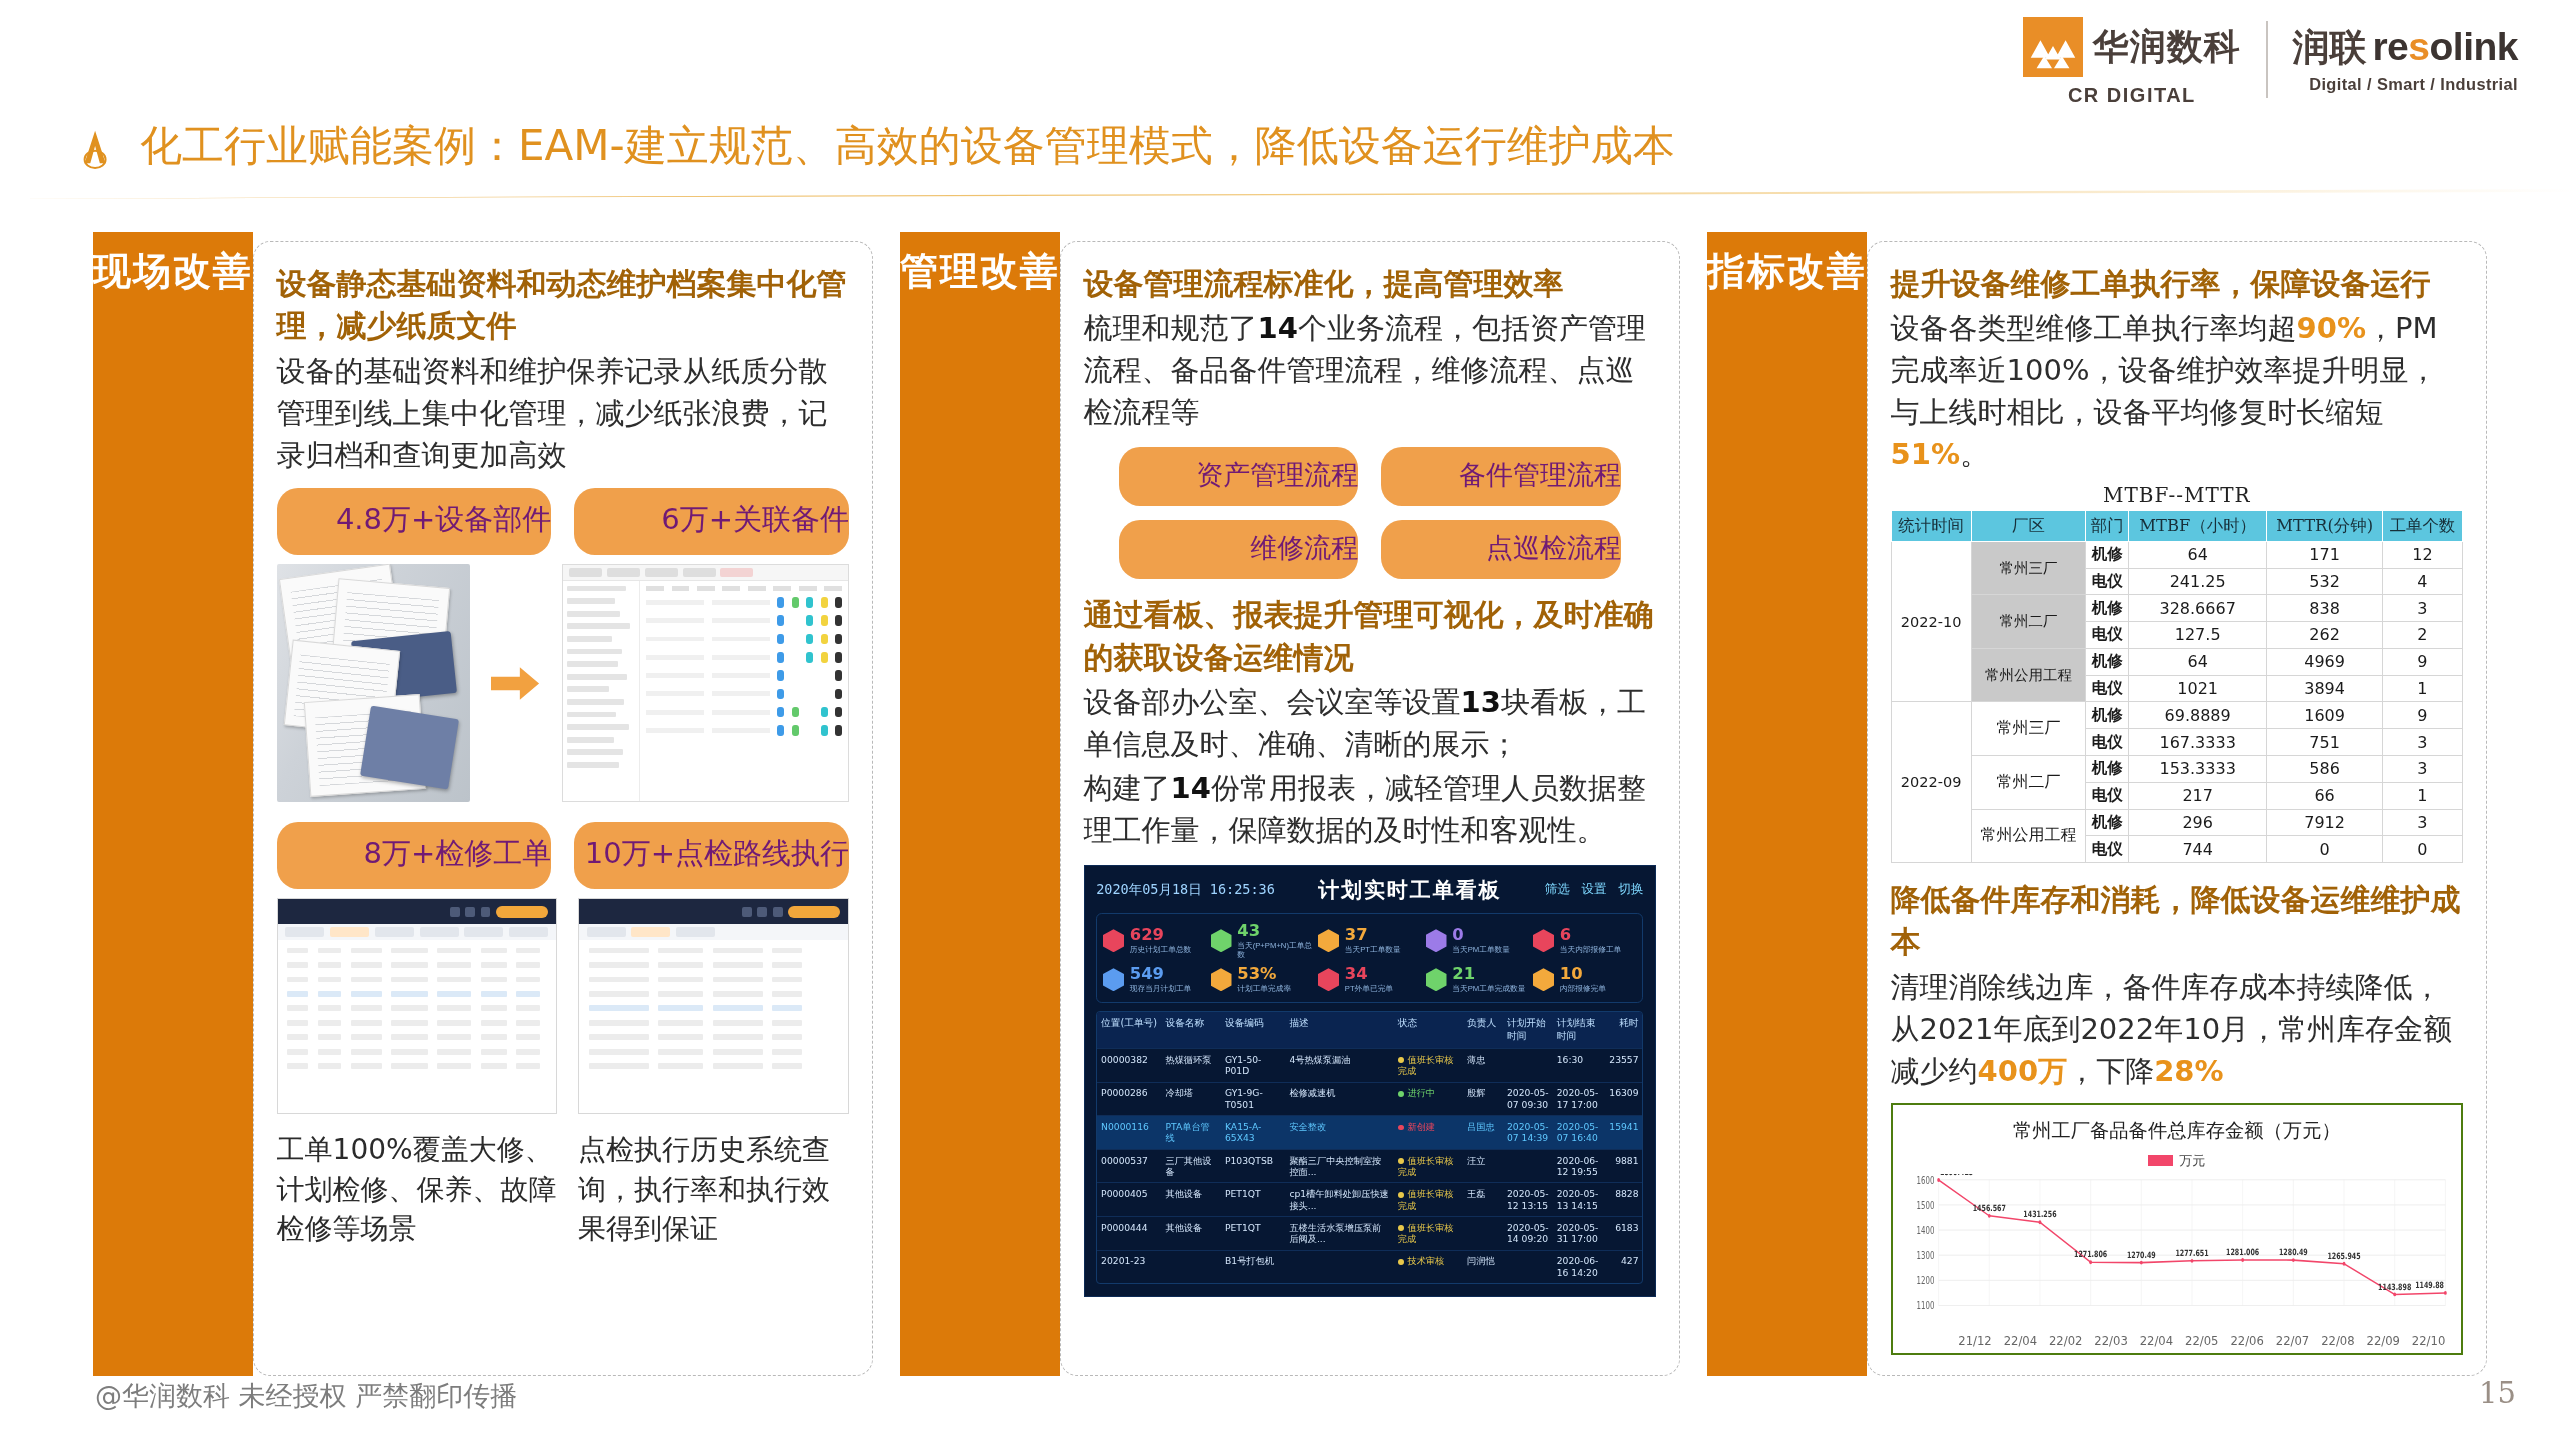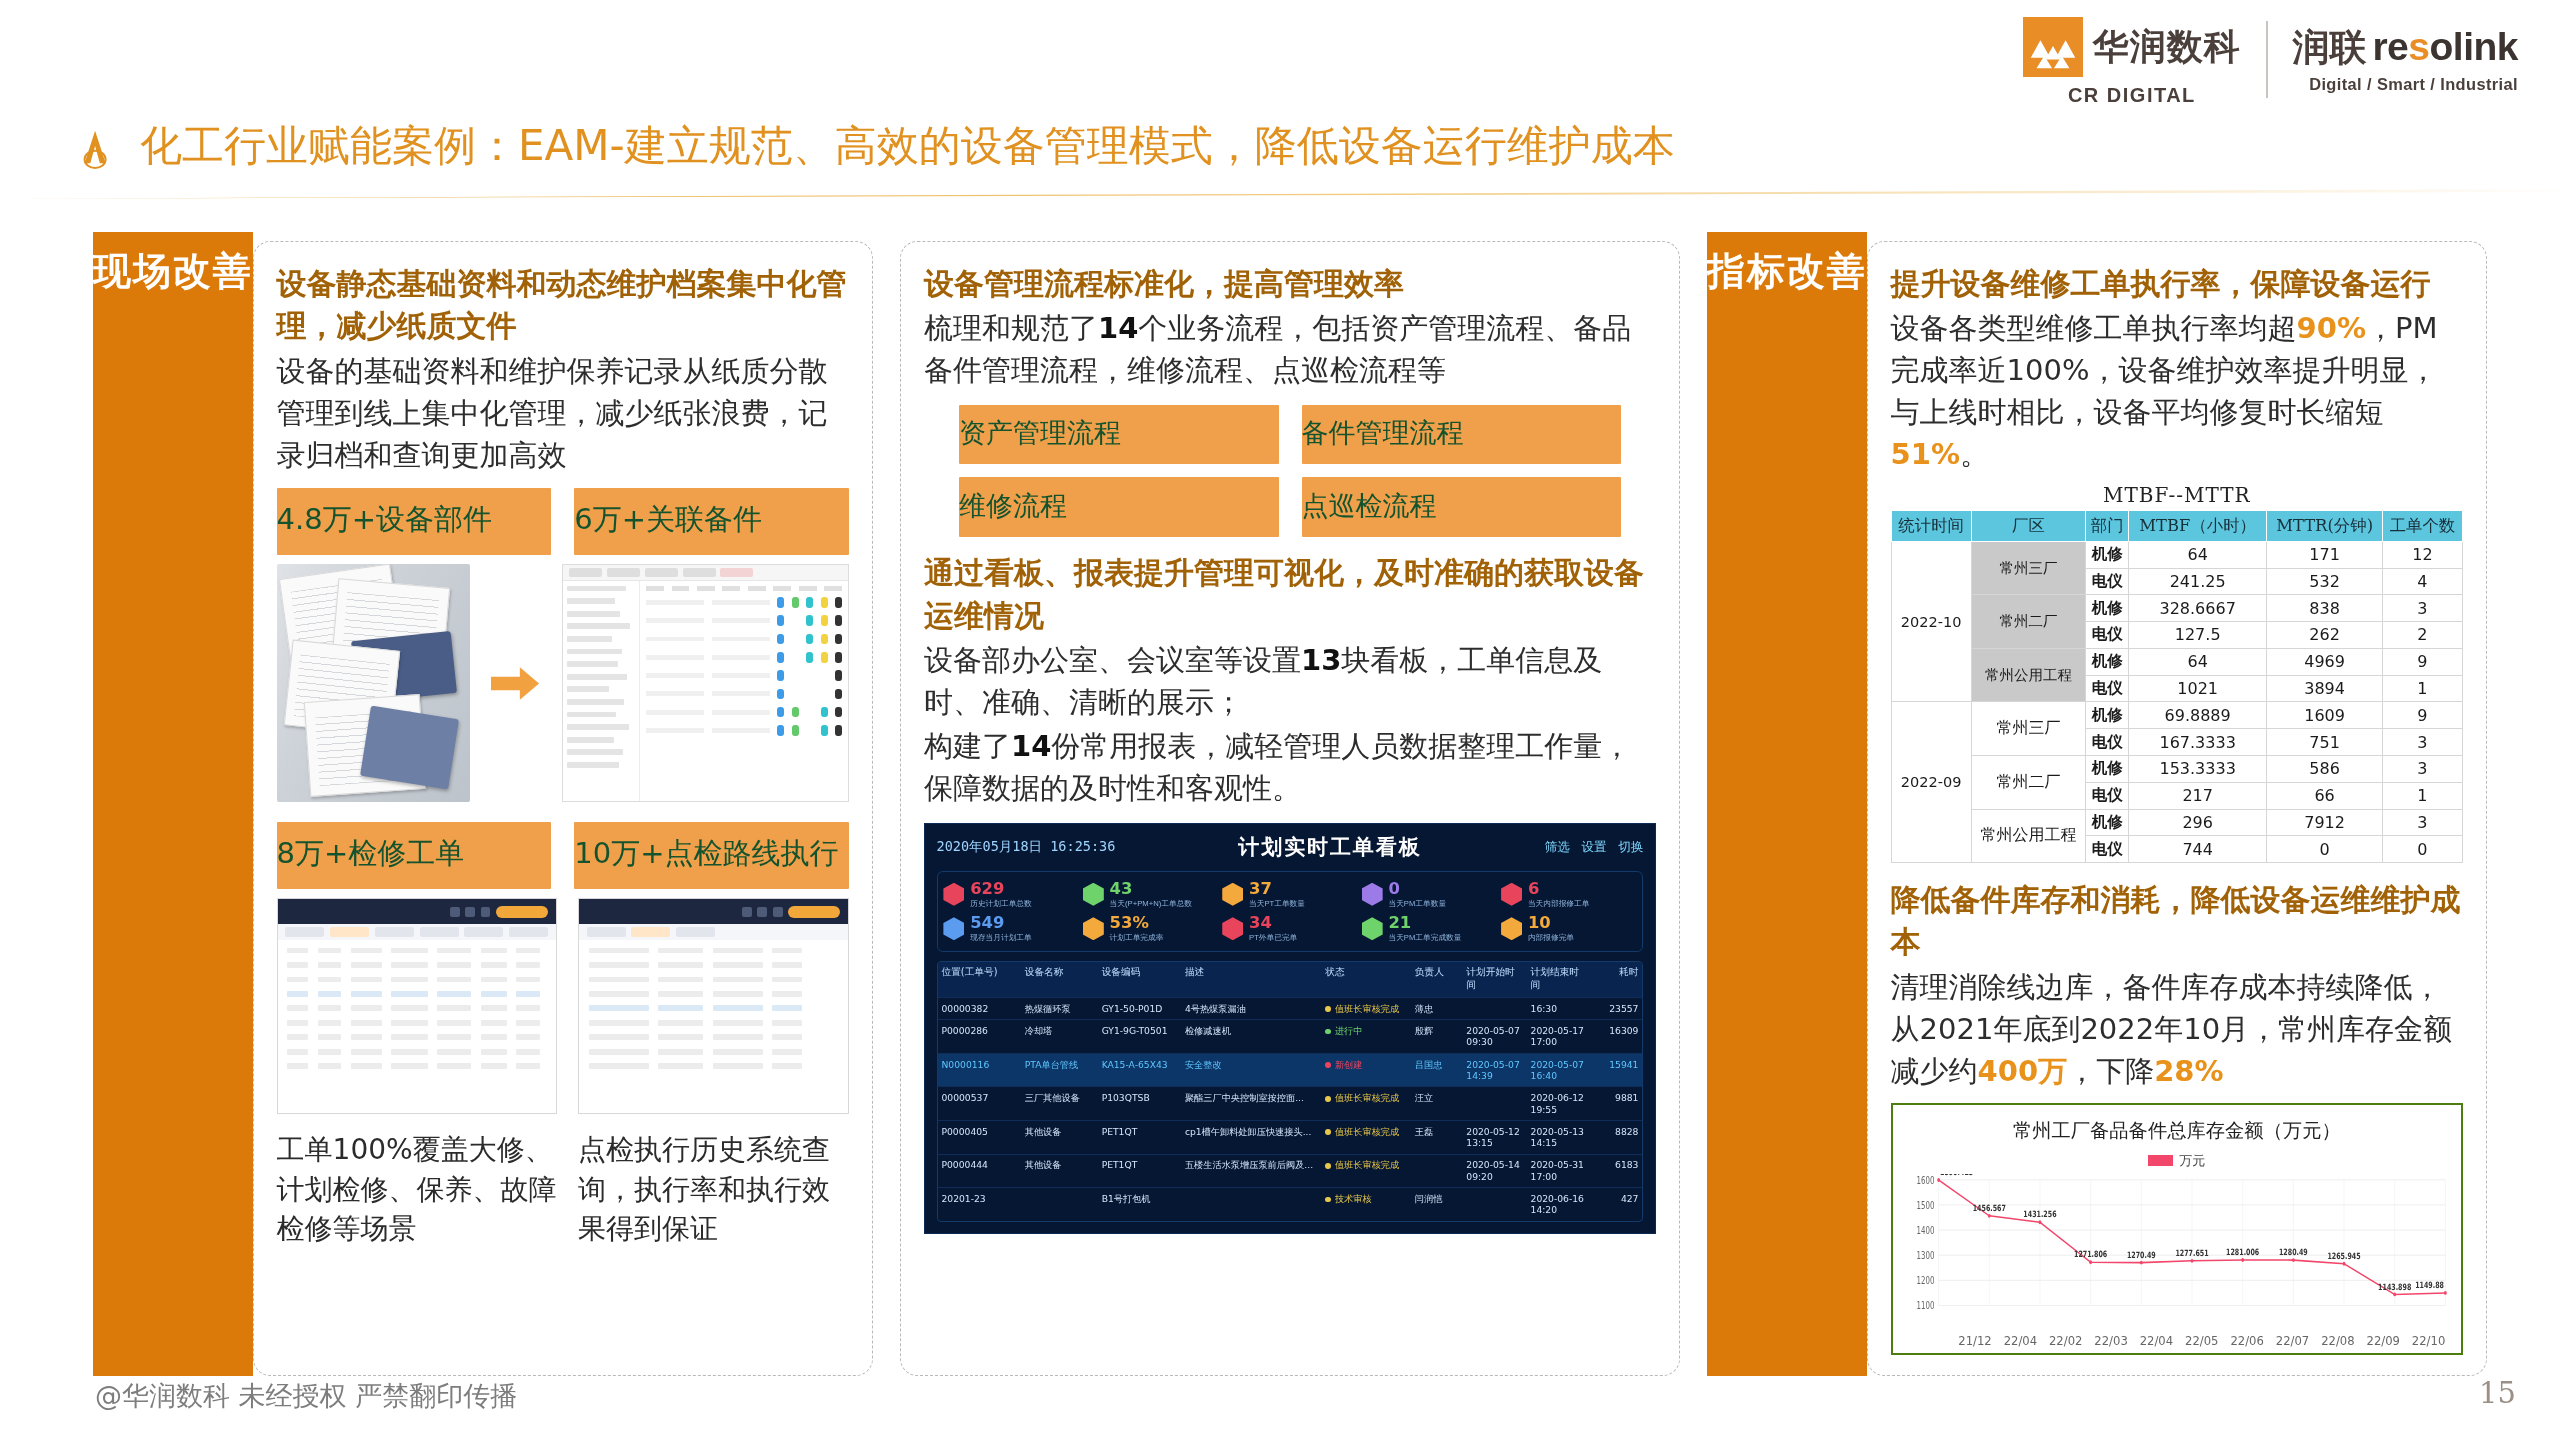--- a/index.html
+++ b/index.html
@@ -87,22 +87,22 @@
   .p-body {
     font-family: "DejaVu Sans", sans-serif;
     font-size: 29px; color: #2d2d2d; line-height: 1.45; margin-top: 1.9px;
   }
   .p-body b { font-weight: 700; color: #111; }
   .hl { color: #E8921B; font-weight: 700; }
 
   
   .pill-row { display: flex; gap: 23px; margin-top: 11.6px; }
   .pill {
-    flex: 1; background: #F0A04B; color: #14532d; border-radius: 1px;
-    text-align: left; font-family: "DejaVu Sans", sans-serif;
+    flex: 1; background: #F0A04B; color: #701a75; border-radius: 21px;
+    text-align: right; font-family: "DejaVu Sans", sans-serif;
     font-size: 29px; padding: 12.6px 0 14.5px;
   }
   .pill.sm { font-size: 27px; padding: 10.6px 0 12.6px; }
 
   
   .media-row { display: flex; gap: 17.4px; margin-top: 9.7px; }
   .media-cell { flex: 1; }
   .photo {
     width: 100%; height: 238px; border-radius: 1.9px; position: relative; overflow: hidden;
     background:
@@ -591,20 +591,21 @@
                   </div>
               </div>
             </div>
             <div class="cap">点检执行历史系统查询，执行率和执行效果得到保证</div>
           </div>
         </div>
       </div>
     </div>
 
     <div class="col">
+      <div class="col-head">管理改善</div>
       <div class="col-body">
         <div class="h-strong">设备管理流程标准化，提高管理效率</div>
         <div class="p-body">梳理和规范了<b>14</b>个业务流程，包括资产管理流程、备品备件管理流程，维修流程、点巡检流程等</div>
 
         <div class="pill-row" style="margin-top:13.5px;padding:0 35px">
           <div class="pill sm">资产管理流程</div>
           <div class="pill sm">备件管理流程</div>
         </div>
         <div class="pill-row" style="margin-top:13.5px;padding:0 35px">
           <div class="pill sm">维修流程</div>

